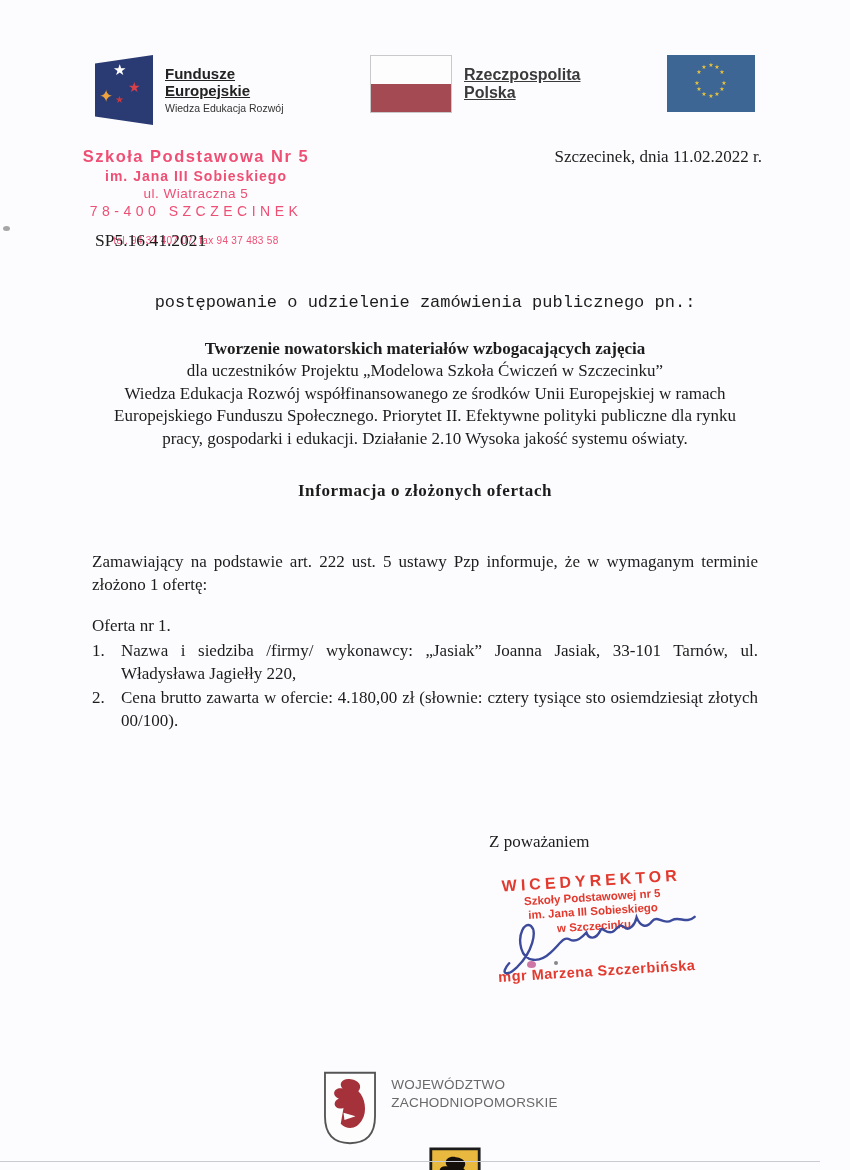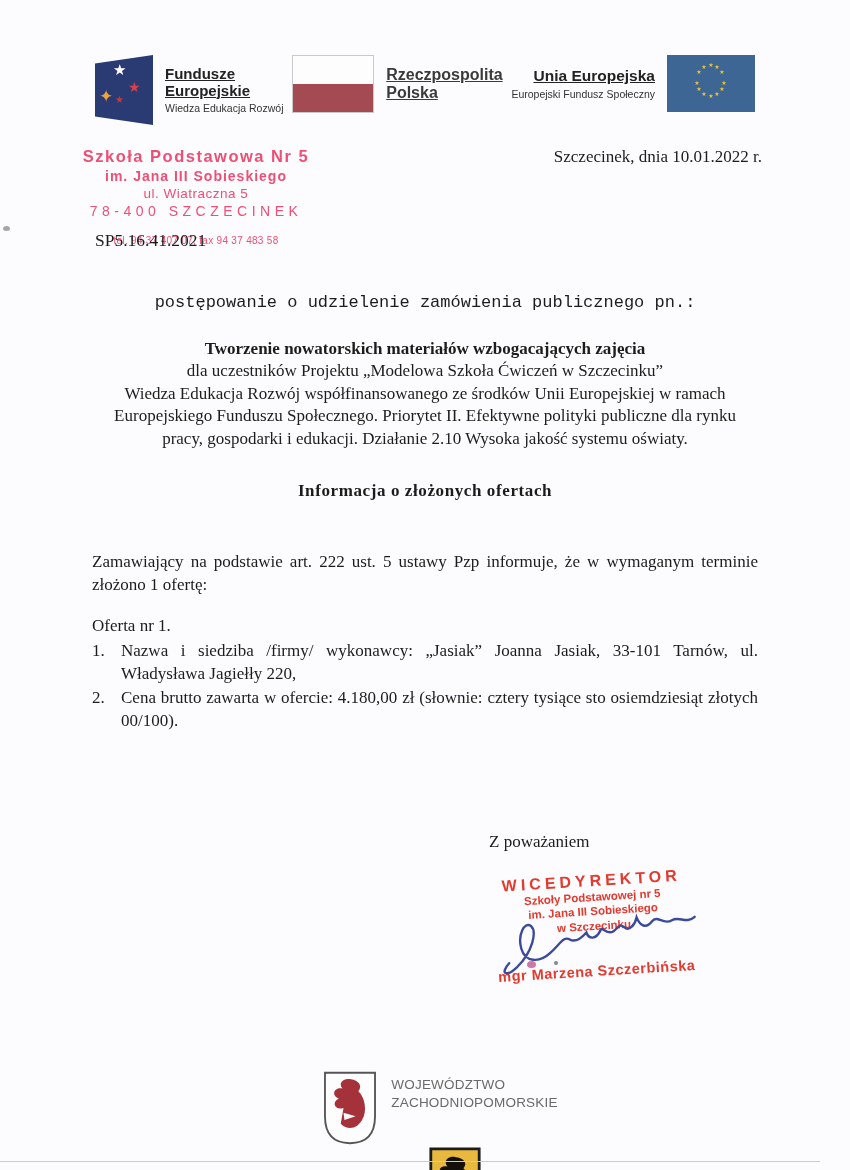--- a/index.html
+++ b/index.html
@@ -99,24 +99,20 @@
         <div class="w"></div>
           <div class="r"></div>
       </div>
       <div class="logo-title" style="color:#3a3a3a;font-size:16px;">
         <div>Rzeczpospolita</div>
         <div>Polska</div>
       </div>
     </div>
 
     <div class="logo-group">
-      <div style="text-align:right;">
-        <div class="logo-title" style="font-size:15.5px;">Unia Europejska</div>
-        <div class="logo-sub">Europejski Fundusz Społeczny</div>
-      </div>
       <div class="eu-flag">
         <span class="eu-star" style="left:44px;top:10px;">★</span>
         <span class="eu-star" style="left:50px;top:12px;">★</span>
         <span class="eu-star" style="left:55px;top:17px;">★</span>
         <span class="eu-star" style="left:57px;top:28px;">★</span>
         <span class="eu-star" style="left:55px;top:34px;">★</span>
         <span class="eu-star" style="left:50px;top:39px;">★</span>
         <span class="eu-star" style="left:44px;top:41px;">★</span>
         <span class="eu-star" style="left:37px;top:39px;">★</span>
         <span class="eu-star" style="left:32px;top:34px;">★</span>
@@ -128,21 +124,21 @@
   </div>
 
   <div class="school-stamp">
     <div class="ss1">Szkoła Podstawowa Nr 5</div>
     <div class="ss2">im. Jana III Sobieskiego</div>
     <div class="ss3">ul. Wiatraczna 5</div>
     <div class="ss4">78-400 SZCZECINEK</div>
     <div class="ss5">tel. 94 37 407 07, fax 94 37 483 58</div>
   </div>
 
-  <div class="date-line">Szczecinek, dnia 10.01.2022 r.</div>
+  <div class="date-line">Szczecinek, dnia 11.02.2022 r.</div>
   <div class="ref-number">SP5.16.41.2021</div>
 
   <div class="body-flow">
     <div class="c intro">postępowanie o udzielenie zamówienia publicznego pn.:</div>
     <div class="c b">Tworzenie nowatorskich materiałów wzbogacających zajęcia</div>
     <div class="c">dla uczestników Projektu „Modelowa Szkoła Ćwiczeń w Szczecinku”</div>
     <div class="c">Wiedza Edukacja Rozwój współfinansowanego ze środków Unii Europejskiej w ramach</div>
     <div class="c">Europejskiego Funduszu Społecznego. Priorytet II. Efektywne polityki publiczne dla rynku</div>
     <div class="c">pracy, gospodarki i edukacji. Działanie 2.10 Wysoka jakość systemu oświaty.</div>
 

